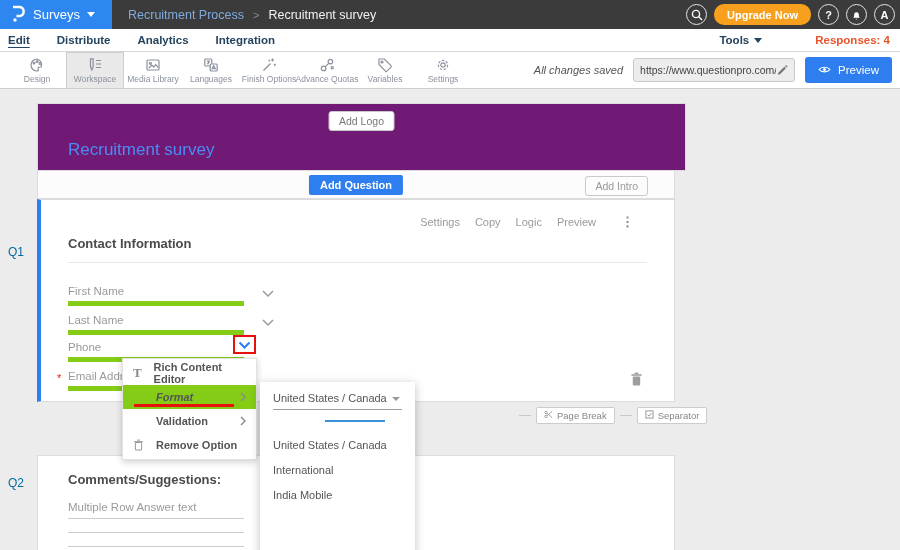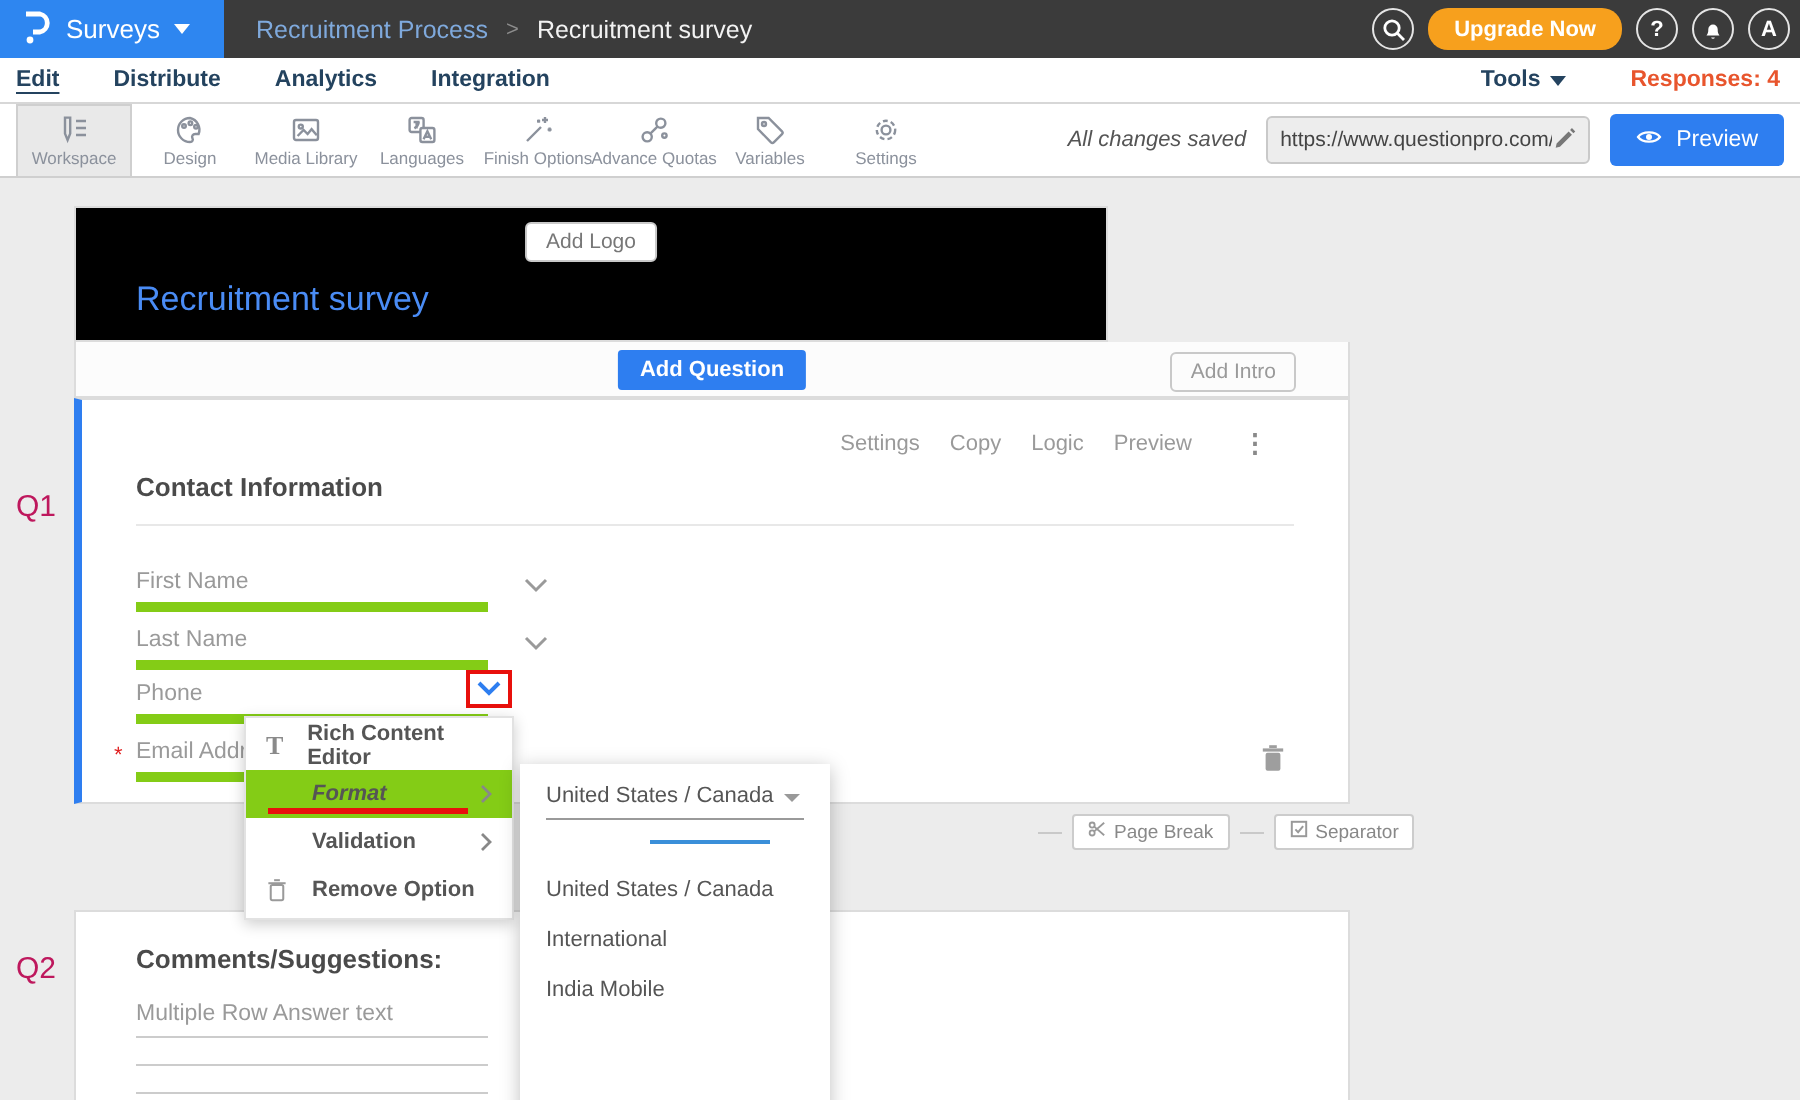--- a/index.html
+++ b/index.html
@@ -24,21 +24,21 @@
     font-size:11px; font-weight:bold; cursor:pointer; }
   .upgrade { background:#f7a01d; border:none; color:#fff; font-size:11px; font-weight:bold;
     padding:4px 13px; border-radius:10px; cursor:pointer; font-family:inherit; }
 
   
   .tabs { position:absolute; top:29px; left:0; width:900px; height:23px; background:#fff;
     border-bottom:1px solid #d7d7d7; display:flex; align-items:center;
     font-size:11.5px; font-weight:bold; color:#24435f; padding:0 8px; }
   .tab { margin-right:27px; cursor:pointer; }
   .tab.active { text-decoration:underline; text-underline-offset:3px; }
-  .tabs-right { margin-left:auto; display:flex; align-items:flex-end; gap:32px; padding-right:2px; }
+  .tabs-right { margin-left:auto; display:flex; align-items:flex-end; gap:53px; padding-right:2px; }
   .tools { display:flex; align-items:center; gap:5px; cursor:pointer; }
   .caret-n { width:0; height:0; border-left:4px solid transparent;
     border-right:4px solid transparent; border-top:5px solid #24435f; }
   .responses { color:#e8552d; }
 
   
   .toolbar { position:absolute; top:52px; left:0; width:900px; height:37px; background:#fff;
     border-bottom:1px solid #cfcfcf; display:flex; align-items:stretch; padding-left:8px; }
   .tb-item { width:58px; display:flex; flex-direction:column; align-items:center;
     justify-content:center; gap:1px; cursor:pointer; }
@@ -53,35 +53,35 @@
     width:138px; font-family:inherit; outline:none; }
   .preview-btn { background:#2e7ef0; color:#fff; border:none; border-radius:3px; height:26px;
     padding:0 13px; font-size:11.5px; display:flex; align-items:center; gap:7px;
     cursor:pointer; font-family:inherit; }
 
   
   .canvas { position:absolute; top:89px; left:0; width:900px; height:461px;
     background:#ececec; overflow:hidden; }
   .card { position:absolute; background:#fff; border:1px solid #dcdcdc; }
 
-  .survey-card { left:37px; top:14px; width:517px; height:68px; background:#000000; }
+  .survey-card { left:37px; top:14px; width:649px; height:68px; background:#701a75; }
   .addlogo { position:absolute; left:50%; transform:translateX(-50%); top:7px; background:#fff;
     border:1px solid #c9c9c9; border-radius:3px; font-size:10.5px; color:#777;
     padding:3px 10px; cursor:pointer; font-family:inherit; }
   .survey-title { position:absolute; left:30px; top:36px; font-size:17px; color:#4a8cf5; }
 
   .addq-row { left:37px; top:82px; width:638px; height:28px; background:#fcfcfc; border-top:none; }
   .addq-btn { position:absolute; left:50%; transform:translateX(-50%); top:4px; background:#2e7ef0;
     color:#fff; border:none; border-radius:2px; font-size:11px; font-weight:bold;
     padding:4px 11px; cursor:pointer; font-family:inherit; }
   .addintro-btn { position:absolute; right:26px; top:5px; border:1px solid #c9c9c9; color:#9a9a9a;
     background:transparent; font-size:10.5px; padding:3px 9px; border-radius:3px;
     cursor:pointer; font-family:inherit; }
 
-  .q-label { position:absolute; left:8px; font-size:15px; color:#be185d; }
+  .q-label { position:absolute; left:8px; font-size:12px; color:#0369a1; }
 
   .q1-card { left:37px; top:110px; width:638px; height:203px; border-left:4px solid #2e7ef0; }
   .q1-actions { position:absolute; top:14px; right:40px; display:flex; align-items:center;
     gap:15px; font-size:11px; color:#9a9a9a; }
   .q1-actions span { cursor:pointer; }
   .dots { font-size:13px; font-weight:bold; color:#8a8a8a; margin-left:10px; cursor:pointer; }
   .q1-title { position:absolute; left:27px; top:36px; font-size:13px; font-weight:bold; color:#4a4a4a; }
   .q1-hr { position:absolute; left:27px; right:27px; top:62px; border-top:1px solid #e8e8e8; }
 
   .field { position:absolute; left:27px; width:176px; border-bottom:5px solid #84cc16;
@@ -177,39 +177,39 @@
     <span class="tabs-right">
       <span class="tools">
         <span>Tools</span>
         <span class="caret-n"></span>
       </span>
       <span class="responses">Responses: 4</span>
     </span>
   </nav>
 
   <div class="toolbar">
-    <div class="tb-item active">
-      <span class="tb-icon">
-        <svg width="16" height="16" viewBox="0 0 16 16" stroke="#8b919c" stroke-width="1.2" fill="none">
-          <path d="M3.5 1.8 h2.6 v8 l-1.3 3.2 -1.3 -3.2 Z"></path>
-          <path d="M9 3.5 h5 M9 7 h5 M9 10.5 h5"></path>
-        </svg>
-      </span>
-      <span class="tb-label">Workspace</span>
-    </div>
     <div class="tb-item">
       <span class="tb-icon">
         <svg width="16" height="16" viewBox="0 0 16 16" stroke="#8b919c" stroke-width="1.2" fill="none">
           <path d="M8 2 a6 6 0 1 0 0 12 c1.3 0 1.7-1 1.2-1.9 -.5-1 .2-2.1 1.4-2.1 h1.7 A6 6 0 0 0 8 2 Z"></path>
           <circle cx="5" cy="6" r=".9"></circle>
             <circle cx="8.2" cy="4.6" r=".9"></circle>
             <circle cx="11" cy="6.4" r=".9"></circle>
         </svg>
       </span>
       <span class="tb-label">Design</span>
+    </div>
+    <div class="tb-item active">
+      <span class="tb-icon">
+        <svg width="16" height="16" viewBox="0 0 16 16" stroke="#8b919c" stroke-width="1.2" fill="none">
+          <path d="M3.5 1.8 h2.6 v8 l-1.3 3.2 -1.3 -3.2 Z"></path>
+          <path d="M9 3.5 h5 M9 7 h5 M9 10.5 h5"></path>
+        </svg>
+      </span>
+      <span class="tb-label">Workspace</span>
     </div>
     <div class="tb-item">
       <span class="tb-icon">
         <svg width="16" height="16" viewBox="0 0 16 16" stroke="#8b919c" stroke-width="1.2" fill="none">
           <rect x="2" y="3" width="12" height="10" rx="1"></rect>
           <circle cx="5.4" cy="6.3" r="1"></circle>
           <path d="M3.8 11 l3-3 2 2 2-2.4 2.6 3"></path>
         </svg>
       </span>
       <span class="tb-label">Media Library</span>

